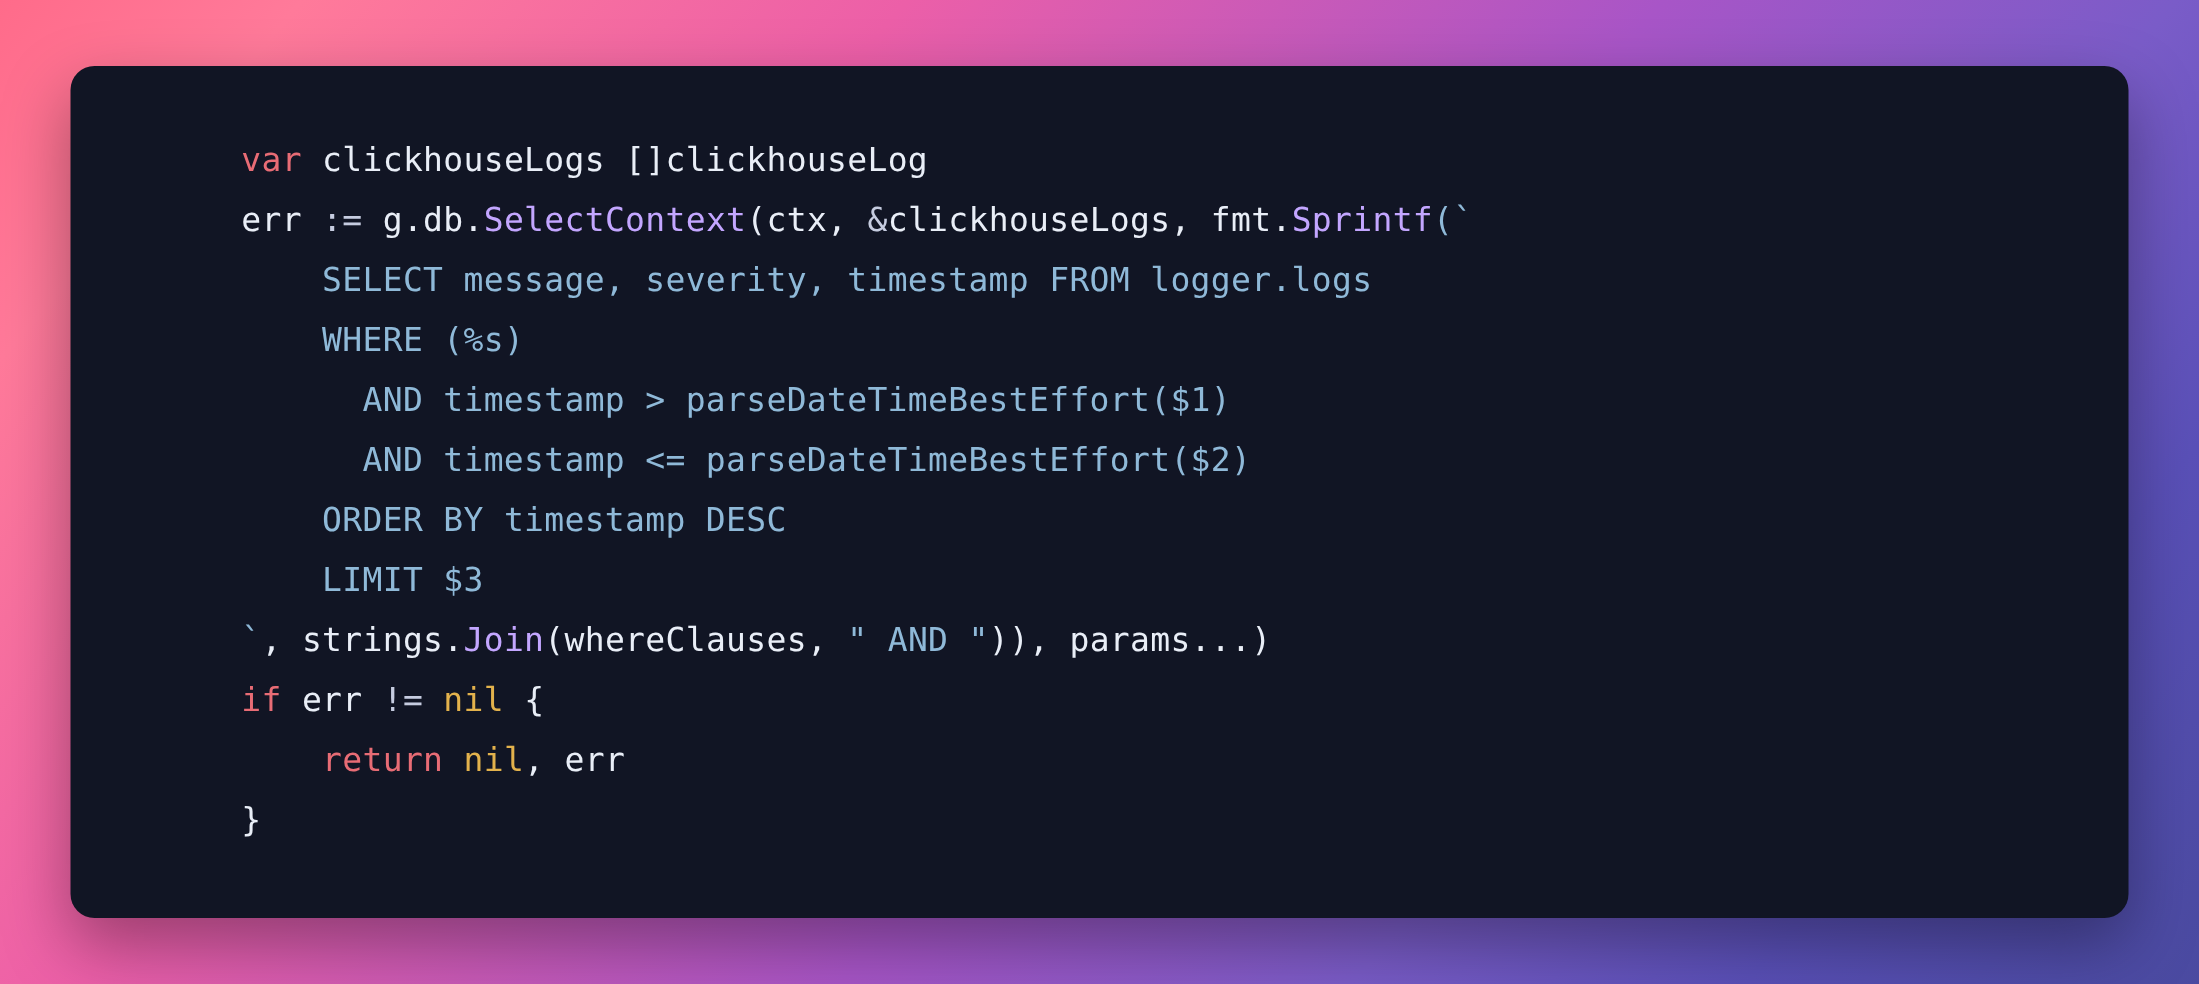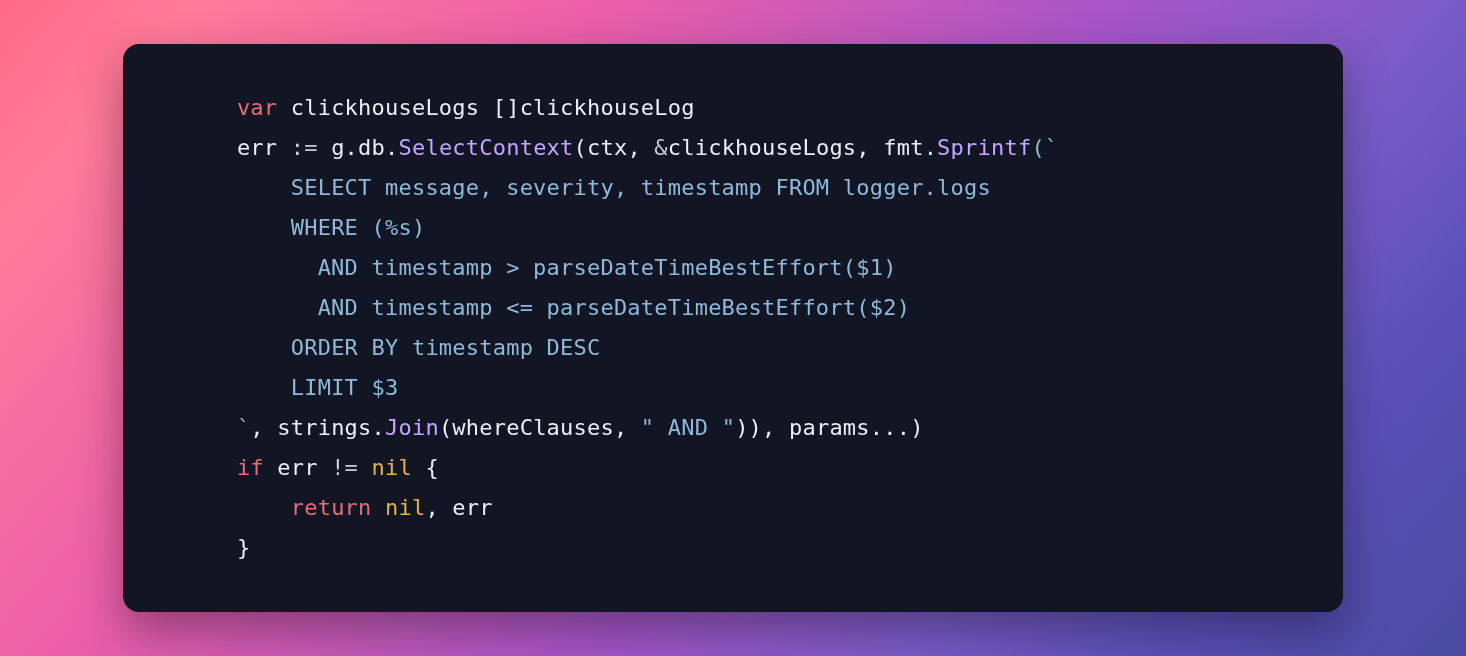--- a/index.html
+++ b/index.html
@@ -18,21 +18,21 @@
       #7a5cc8 72%,
       #5a50b8 85%,
       #4a4aa0 100%);
     font-family: ui-monospace, SFMono-Regular, "SF Mono", Menlo, Monaco, Consolas, monospace;
   }
   .card {
     background: #111524;
     border-radius: 16px;
     padding: 44px 60px 44px 60px;
     box-shadow: 0 18px 45px rgba(0,0,0,0.35);
-    width: 1220px;
+    width: 1372px;
   }
   pre.code {
     font-family: ui-monospace, SFMono-Regular, "SF Mono", Menlo, Monaco, Consolas, monospace;
     font-size: 22px;
     line-height: 40px;
     color: #e9eef7;
     white-space: pre;
     font-weight: 500;
     letter-spacing: 0.01em;
   }

